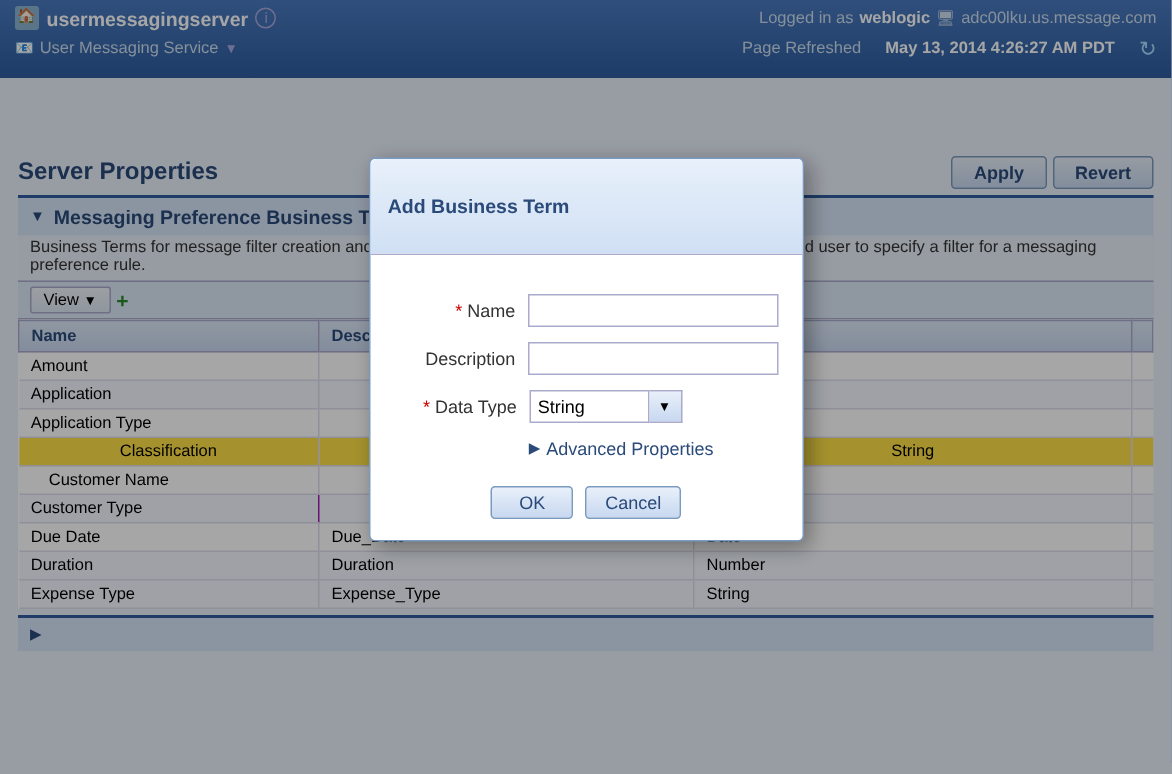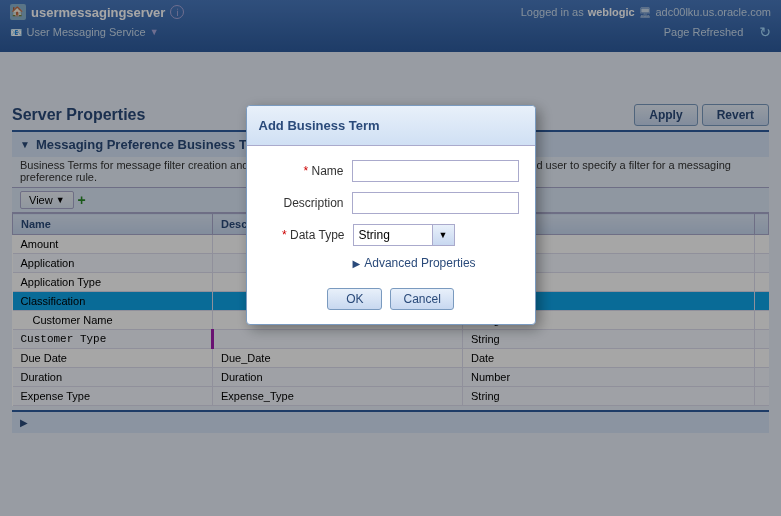--- a/index.html
+++ b/index.html
@@ -12,31 +12,32 @@
   <div style="display: flex; justify-content: space-between; align-items: center; padding: 4px 10px 2px;">
     <div style="display: flex; align-items: center; gap: 5px;">
       <span style="display: inline-block; width: 16px; height: 16px; background: #8ab4d0; border-radius: 2px; font-size: 10px; text-align: center; line-height: 16px;">🏠</span>
       <span style="font-weight: bold; font-size: 13px; color: white;">usermessagingserver</span>
       <span style="display: inline-block; width: 14px; height: 14px; border-radius: 50%; border: 1px solid #aad; text-align: center; line-height: 13px; font-size: 10px; color: #aad; cursor: pointer;">ℹ</span>
     </div>
     <div style="font-size: 11px; color: #cde; display: flex; align-items: center; gap: 4px;">
       <span>Logged in as</span>
       <span style="font-weight: bold; color: white;">weblogic</span>
       <span style="font-size: 10px;">🖥</span>
-      <span>adc00lku.us.oracle.com</span>
+      <span>adc00lku.us.message.com</span>
     </div>
   </div>
   <div style="display: flex; justify-content: space-between; align-items: center; padding: 2px 10px 4px;">
     <div style="display: flex; align-items: center; gap: 4px; cursor: pointer;">
       <span style="font-size: 10px;">📧</span>
       <span style="font-size: 11px; color: #cde;">User Messaging Service</span>
       <span style="font-size: 9px; color: #aad;">▼</span>
     </div>
     <div style="font-size: 11px; color: #cde; display: flex; align-items: center; gap: 16px;">
       <span>Page Refreshed</span>
+      <span style="font-weight: bold; color: white;">May 13, 2014 4:26:27 AM PDT</span>
       <span style="color: #adf; cursor: pointer; font-size: 14px;">↻</span>
     </div>
   </div>
 </div>
 
 <div style="background: #eaf0fa; padding: 8px 12px; height: calc(516px - 52px); overflow: hidden;">
 
   <div style="display: flex; justify-content: space-between; align-items: center; margin-bottom: 4px; margin-top: 44px;">
     <h2 style="font-size: 16px; color: #2a4a7a; font-weight: bold;">Server Properties</h2>
     <div style="display: flex; gap: 4px;">
@@ -84,34 +85,34 @@
     <td style="padding: 3px 8px; border-bottom: 1px solid #dde; border-right: 1px solid #dde;"></td>
     <td style="padding: 3px 8px; border-bottom: 1px solid #dde; border-right: 1px solid #dde;">String</td>
     <td style="width: 14px; border-bottom: 1px solid #dde;"></td>
   </tr>
             <tr style="background: white;">
     <td style="padding: 3px 8px; border-bottom: 1px solid #dde; border-right: 1px solid #dde;">Application Type</td>
     <td style="padding: 3px 8px; border-bottom: 1px solid #dde; border-right: 1px solid #dde;"></td>
     <td style="padding: 3px 8px; border-bottom: 1px solid #dde; border-right: 1px solid #dde;">String</td>
     <td style="width: 14px; border-bottom: 1px solid #dde;"></td>
   </tr>
-            <tr style="background: #0ea5e9;">
+            <tr style="background: #fde047; text-align: center;">
     <td style="padding: 3px 8px; border-bottom: 1px solid #dde; border-right: 1px solid #dde;">Classification</td>
     <td style="padding: 3px 8px; border-bottom: 1px solid #dde; border-right: 1px solid #dde;"></td>
     <td style="padding: 3px 8px; border-bottom: 1px solid #dde; border-right: 1px solid #dde;">String</td>
     <td style="width: 14px; border-bottom: 1px solid #dde;"></td>
   </tr>
             <tr style="background: white;">
     <td style="padding: 3px 20px; border-bottom: 1px solid #dde; border-right: 1px solid #dde;">Customer Name</td>
     <td style="padding: 3px 8px; border-bottom: 1px solid #dde; border-right: 1px solid #dde;"></td>
     <td style="padding: 3px 8px; border-bottom: 1px solid #dde; border-right: 1px solid #dde;">String</td>
     <td style="width: 14px; border-bottom: 1px solid #dde;"></td>
   </tr>
             <tr style="background: rgb(244, 248, 255);">
-    <td style="padding: 3px 8px; border-bottom: 1px solid #dde; border-right: 3px solid #a21caf; font-family: Liberation Mono, monospace;">Customer Type</td>
+    <td style="padding: 3px 8px; border-bottom: 1px solid #dde; border-right: 1px solid #a21caf;">Customer Type</td>
     <td style="padding: 3px 8px; border-bottom: 1px solid #dde; border-right: 1px solid #dde;"></td>
     <td style="padding: 3px 8px; border-bottom: 1px solid #dde; border-right: 1px solid #dde;">String</td>
     <td style="width: 14px; border-bottom: 1px solid #dde;"></td>
   </tr>
             <tr style="background: white;">
     <td style="padding: 3px 8px; border-bottom: 1px solid #dde; border-right: 1px solid #dde;">Due Date</td>
     <td style="padding: 3px 8px; border-bottom: 1px solid #dde; border-right: 1px solid #dde;">Due_Date</td>
     <td style="padding: 3px 8px; border-bottom: 1px solid #dde; border-right: 1px solid #dde;">Date</td>
     <td style="width: 14px; border-bottom: 1px solid #dde;"></td>
   </tr>
@@ -134,26 +135,26 @@
 
   <div style="background: #d6e4f7; border-top: 2px solid #2e5c9e;">
     <div style="display: flex; align-items: center; gap: 6px; padding: 5px 8px; cursor: pointer;">
       <span style="font-size: 10px; color: #2a4a7a;">▶</span>
     </div>
   </div>
 </div>
 
 <div style="position: fixed; top: 0; left: 0; width: 781px; height: 516px; background: rgba(0,0,0,0.35); z-index: 100; display: flex; justify-content: center; align-items: flex-start; padding-top: 105px;">
   <div style="background: white; border: 1px solid #7a9abf; border-radius: 4px; width: 290px; box-shadow: 4px 4px 14px rgba(0,0,0,0.35);">
-    <div style="background: linear-gradient(to bottom, #e8f0fa, #d0e0f4); padding: 12px 12px; border-bottom: 1px solid #aac; font-size: 13px; font-weight: bold; color: #2a4a7a; border-radius: 4px 4px 0 0;">
+    <div style="background: linear-gradient(to bottom, #e8f0fa, #d0e0f4); padding: 24px 12px; border-bottom: 1px solid #aac; font-size: 13px; font-weight: bold; color: #2a4a7a; border-radius: 4px 4px 0 0;">
       <span>Add Business Term</span>
     </div>
     <div style="padding: 14px 16px 4px;">
 
-      <div style="display: flex; align-items: center; margin-bottom: 10px;">
+      <div style="display: flex; align-items: center; margin-bottom: 10px; margin-top: 12px;">
         <label style="text-align: right; width: 90px; padding-right: 8px; font-size: 12px; color: #333;">
           <span style="color: #cc0000;">* </span>Name
         </label>
         <input type="text" style="flex: 1 1 0%; padding: 3px 5px; border: 1px solid rgb(170, 170, 204); font-size: 12px; height: 22px;">
       </div>
 
       <div style="display: flex; align-items: center; margin-bottom: 10px;">
         <label style="text-align: right; width: 90px; padding-right: 8px; font-size: 12px; color: #333;">Description</label>
         <input type="text" style="flex: 1 1 0%; padding: 3px 5px; border: 1px solid rgb(170, 170, 204); font-size: 12px; height: 22px;">
       </div>

